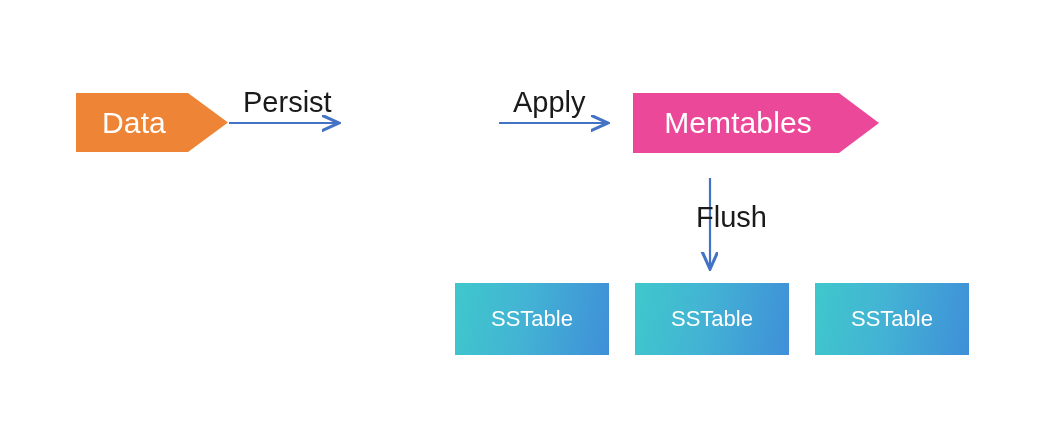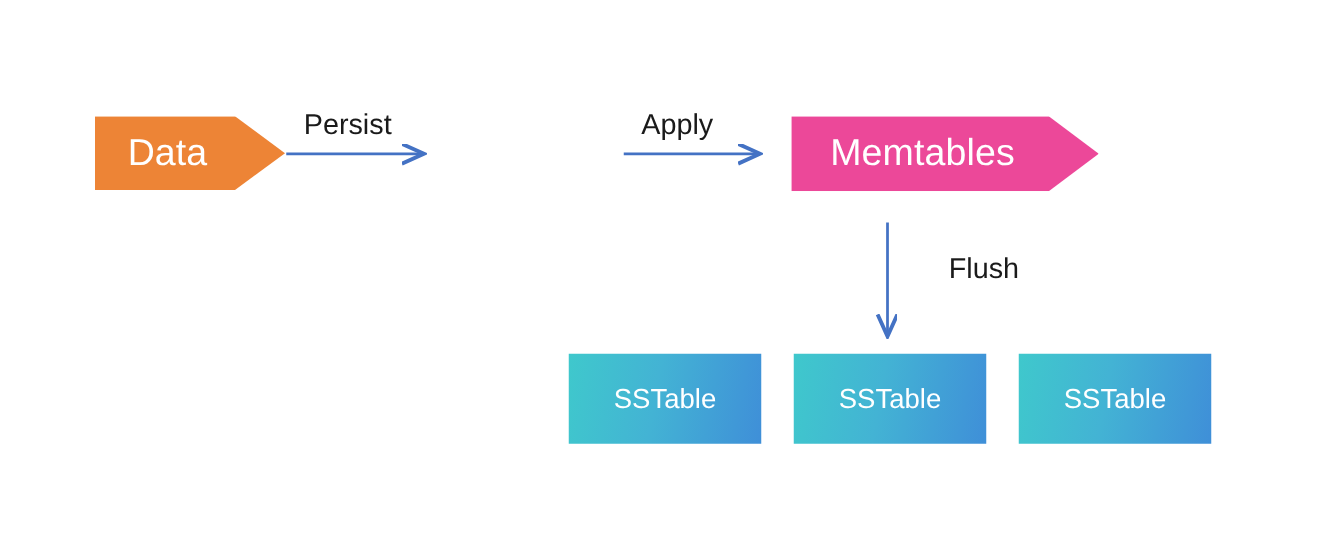--- a/index.html
+++ b/index.html
@@ -84,27 +84,27 @@
     white-space: nowrap;
   }
   #sstable-1 { left: 455px; }
   #sstable-2 { left: 635px; }
   #sstable-3 { left: 815px; }
 
   
   .edge-label {
     position: absolute;
     color: #1a1a1a;
-    font-size: 23px;
+    font-size: 29px;
     line-height: 1;
     white-space: nowrap;
   }
   #label-persist { left: 243px; top: 88px; }
   #label-apply   { left: 513px; top: 88px; text-align: center; }
-  #label-flush   { left: 759px; top: 203px; }
+  #label-flush   { left: 696px; top: 203px; }
 
   
   #connectors {
     position: absolute;
     left: 0;
     top: 0;
     width: 1054px;
     height: 436px;
     pointer-events: none;
   }

